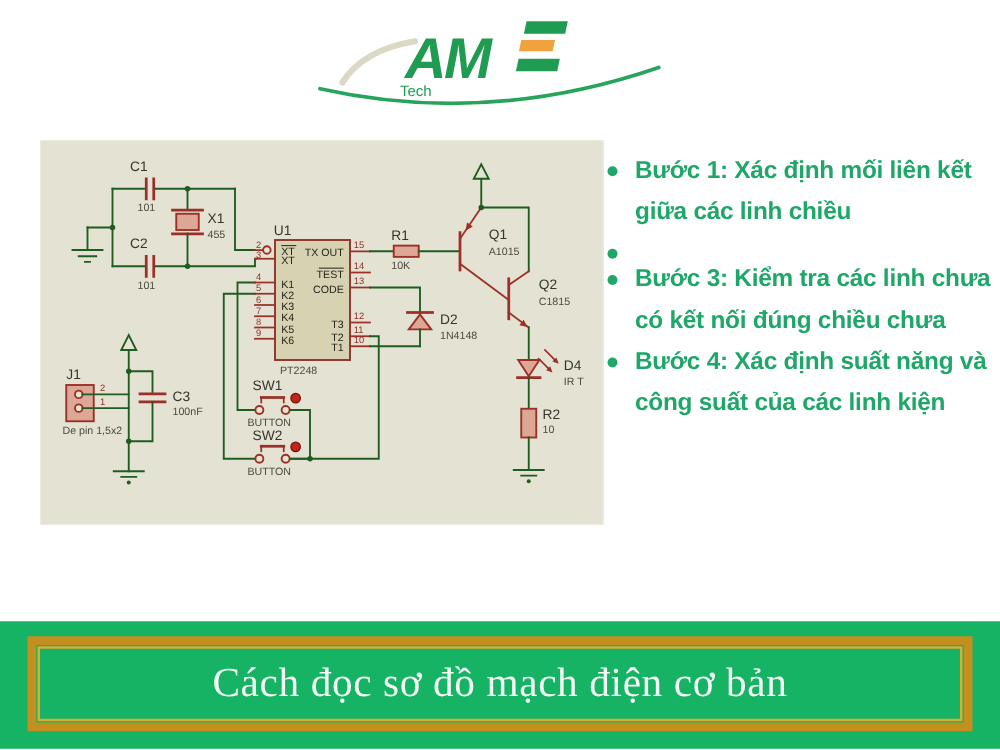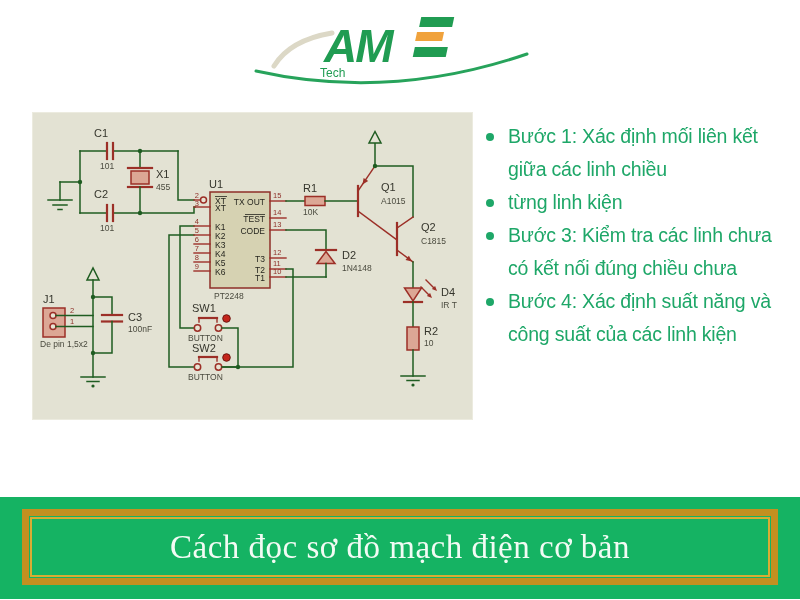--- a/index.html
+++ b/index.html
@@ -4,21 +4,21 @@
 <style>
   html,body{margin:0;padding:0;}
   body{width:800px;height:600px;background:#ffffff;position:relative;overflow:hidden;
        font-family:"Liberation Sans", sans-serif;}
 
   
   .logo{position:absolute;left:240px;top:4px;width:300px;height:92px;}
 
   
   .schematic{position:absolute;left:32px;top:112px;width:441px;height:308px;
-             background:#e3e2d3;box-shadow:inset 0 0 0 1px #ecebdf;}
+             background:#e3e2d3;box-shadow:inset 0 0 0 1px #ecebdf;padding-left:10px;}
   .schematic svg{display:block;}
   .w{stroke:#1f5c21;stroke-width:1.5;fill:none;stroke-linecap:square;}
   .p{stroke:#9c2f27;stroke-width:1.4;fill:none;stroke-linecap:square;}
   .co{stroke:#9c2f27;stroke-width:2.2;fill:none;stroke-linecap:square;}
   .cb{stroke:#9c2f27;stroke-width:1.5;fill:#dca795;}
   .chipbox{fill:#d6d2b2;stroke:#8e2f28;stroke-width:1.5;}
   .gw{stroke:#1f5c21;stroke-width:1.5;fill:#e3e2d3;}
   .dot{fill:#1f5c21;}
   .rf{fill:#9c2f27;}
   .reddot{fill:#c4251b;stroke:#6e150f;stroke-width:1;}
@@ -26,21 +26,21 @@
   text.lbl{font:11px "Liberation Sans",sans-serif;fill:#35352c;}
   text.val{font:8.5px "Liberation Sans",sans-serif;fill:#4a4a3e;}
   text.pn{font:7.5px "Liberation Sans",sans-serif;fill:#8e2f28;}
   text.inl{font:8.5px "Liberation Sans",sans-serif;fill:#26261f;}
 
   
   .steps{position:absolute;left:486px;top:120px;width:308px;color:#1ea768;}
   .step{display:flex;align-items:flex-start;}
   .bullet{width:8px;height:8px;border-radius:50%;background:#1ea768;flex:0 0 8px;
           margin:13px 14px 0 0;}
-  .step-text span{display:block;white-space:nowrap;font-size:19.5px;font-weight:normal;
+  .step-text span{display:block;white-space:nowrap;font-size:19.5px;font-weight:bold;
                   line-height:33px;letter-spacing:-0.2px;}
 
   
   .banner{position:absolute;left:0;top:497px;width:800px;height:102px;background:#15b363;}
   .banner-frame{position:absolute;left:22px;right:22px;top:12px;height:62px;
                 border:7px solid #c39020;}
   .banner-inner{position:absolute;left:1px;right:1px;top:1px;bottom:1px;
                 border:2px solid #d9ac33;display:flex;align-items:center;justify-content:center;}
   .banner-title{font-family:"Liberation Serif",serif;font-size:33px;color:#f2fbf4;
                 letter-spacing:0.5px;}
@@ -290,21 +290,20 @@
   <div class="step">
     <span class="bullet"></span>
     <div class="step-text">
       <span>Bước 1: Xác định mối liên kết</span>
       <span>giữa các linh chiều</span>
     </div>
   </div>
   <div class="step">
     <span class="bullet"></span>
     <div class="step-text">
-      <span>từng linh kiện</span>
     </div>
   </div>
   <div class="step">
     <span class="bullet"></span>
     <div class="step-text">
       <span>Bước 3: Kiểm tra các linh chưa</span>
       <span>có kết nối đúng chiều chưa</span>
     </div>
   </div>
   <div class="step">

